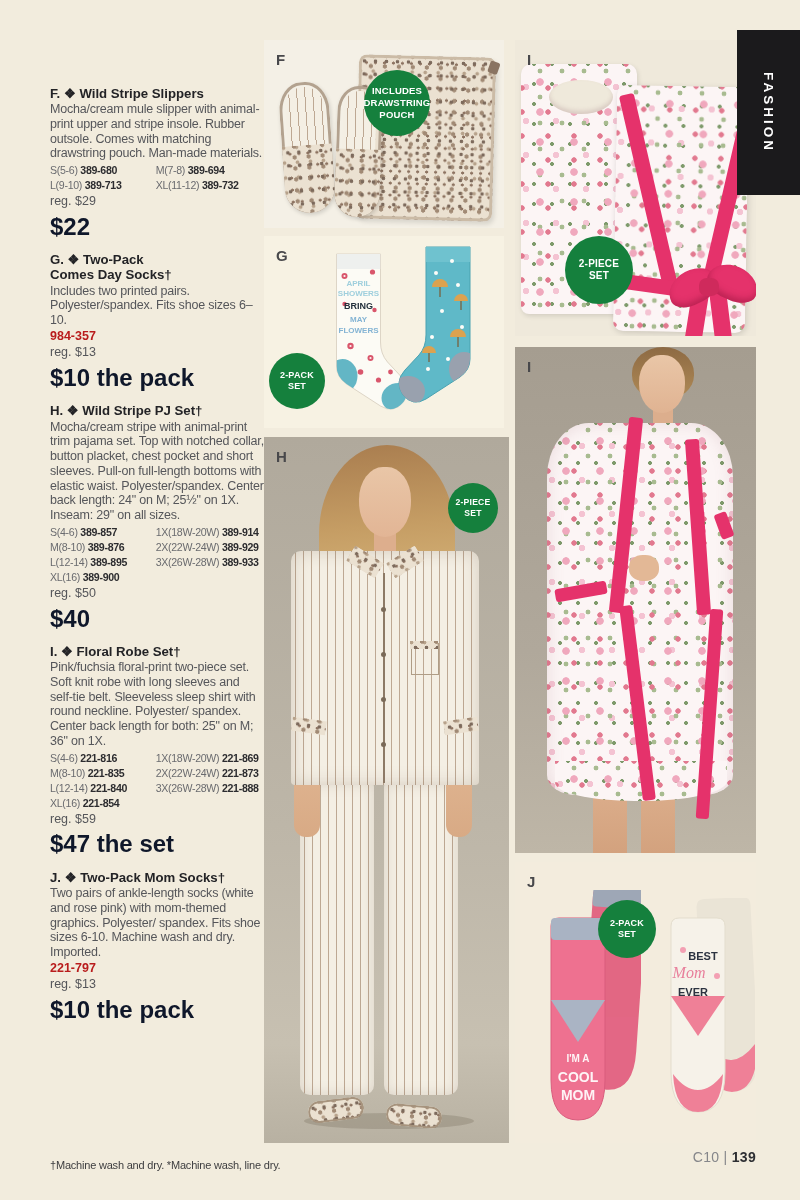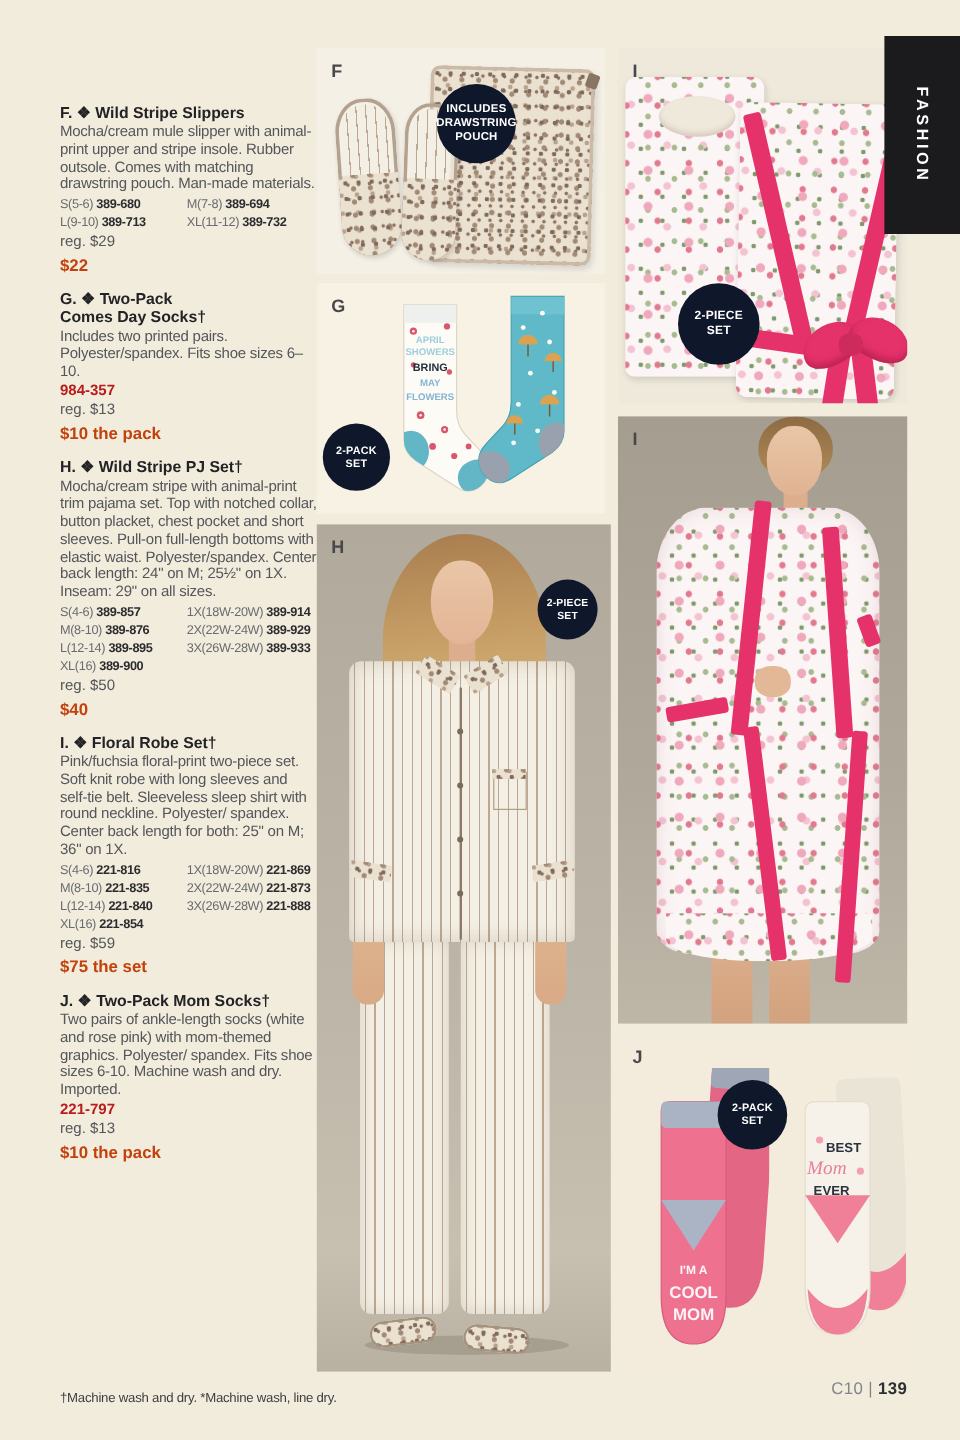--- a/index.html
+++ b/index.html
@@ -13,27 +13,27 @@
   .title span{display:block;}
   .prod{margin-bottom:12px;}
   .prod h3{margin:0 0 1px 0;font-size:13.2px;line-height:1.15;color:#232326;}
   .prod .desc{margin:0;font-size:12.5px;line-height:1.18;letter-spacing:-.2px;color:#55565a;}
   .size-grid{margin-top:2px;}
   .size-row{font-size:10.6px;letter-spacing:-.3px;line-height:1.42;color:#6a6b6f;white-space:nowrap;}
   .size-row b{color:#2c2c2f;}
   .cell-l{display:inline-block;width:103px;}
   .sku-line{font-size:12.5px;font-weight:bold;color:#b91c1c;line-height:1.25;margin-top:1px;}
   .reg{font-size:12.5px;color:#55565a;line-height:1.25;margin-top:1px;}
-  .price{font-size:14px;font-weight:bold;color:#c2410c;margin-top:4px;line-height:1.1;}
+  .price{font-size:24px;font-weight:bold;color:#0f172a;margin-top:4px;line-height:1.1;}
   .footnote{position:absolute;left:50px;top:1159px;font-size:11px;color:#3d3d3f;letter-spacing:-.2px;}
 
   
   .photo{position:absolute;overflow:hidden;}
   .letter{position:absolute;top:11px;left:12px;z-index:6;font-size:15px;font-weight:bold;color:#48484b;}
-  .badge{position:absolute;z-index:7;background:#0f172a;color:#fff;border-radius:50%;
+  .badge{position:absolute;z-index:7;background:#15803d;color:#fff;border-radius:50%;
          display:flex;align-items:center;justify-content:center;text-align:center;
          font-weight:bold;font-size:9.5px;line-height:1.25;letter-spacing:.2px;padding:6px;box-sizing:border-box;}
 
   
   .leopard{background-color:#ebe1d1;background-image:
       radial-gradient(circle,#7d6a5c 1.6px,transparent 2.1px),
       radial-gradient(circle,#a18a75 1.9px,transparent 2.4px),
       radial-gradient(circle,#8d7361 1.3px,transparent 1.8px),
       radial-gradient(circle,#b7a28b 1.7px,transparent 2.2px);
       background-size:11px 13px,14px 11px,9px 12px,13px 15px;
@@ -225,21 +225,21 @@
         </div>
         <div class="size-row">
           <span class="cell-l"><span>L(12-14)</span> <b>221-840</b></span>
           <span><span>3X(26W-28W)</span> <b>221-888</b></span>
         </div>
         <div class="size-row">
           <span class="cell-l"><span>XL(16)</span> <b>221-854</b></span>
         </div>
       </div>
       <div class="reg">reg. $59</div>
-      <div class="price">$75 the set</div>
+      <div class="price">$47 the set</div>
     </section>
 
     <section class="prod">
       <h3>J. ❖ Two-Pack Mom Socks†</h3>
       <p class="desc">Two pairs of ankle-length socks (white and rose pink) with mom-themed graphics. Polyester/ spandex. Fits shoe sizes 6-10. Machine wash and dry. Imported.</p>
       <div class="sku-line">221-797</div>
       <div class="reg">reg. $13</div>
       <div class="price">$10 the pack</div>
     </section>
   </aside>

